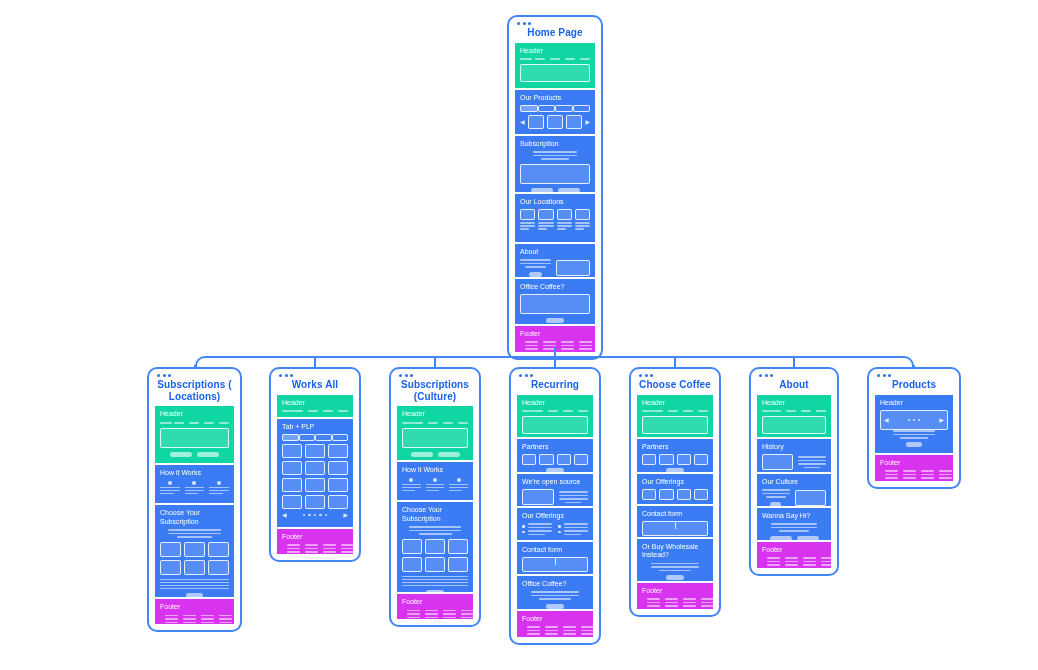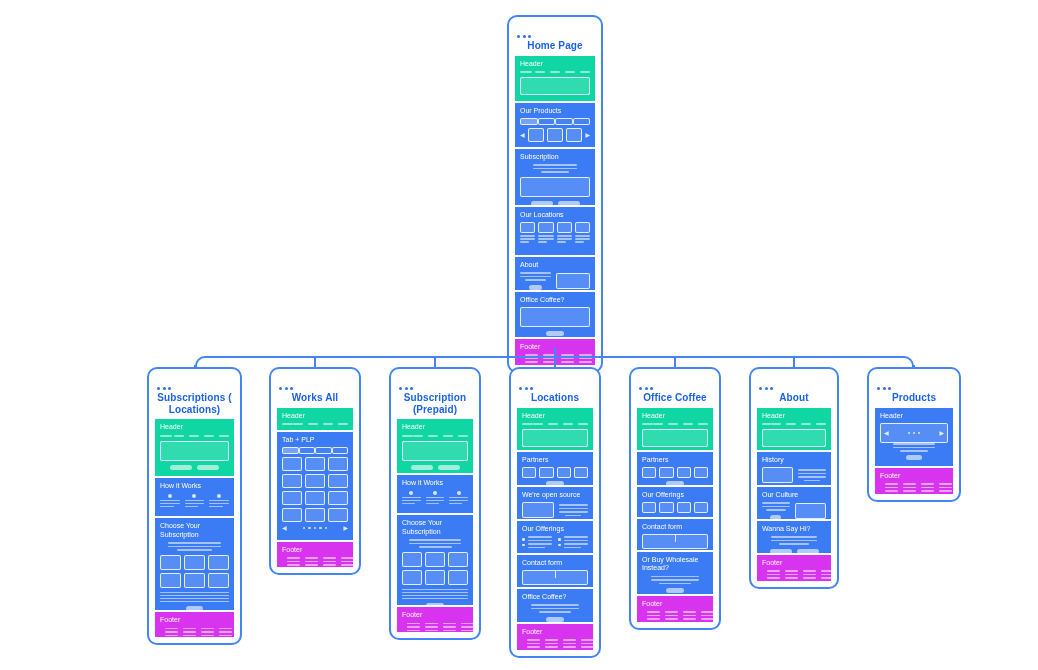--- a/index.html
+++ b/index.html
@@ -20,21 +20,21 @@
   .corner-l{border-right:none;border-bottom:none;border-top-left-radius:10px;}
   .corner-r{border-left:none;border-bottom:none;border-top-right-radius:10px;}
 
   
   .card{
     position:absolute;
     background:#ffffff;
     border:2px solid #4285f4;
     border-radius:10px;
     box-sizing:border-box;
-    padding:18px 6px 6px 6px;
+    padding:5px 6px 6px 6px;
   }
   .dots{display:flex;gap:2.5px;margin:0 0 2px 2px;}
   .dots i{width:3px;height:3px;border-radius:50%;background:#2f6fe0;display:block;}
   .card-title{
     text-align:center;
     color:#1a62e8;
     font-weight:bold;
     font-size:10px;
     line-height:11.5px;
     margin:1px 0 4px 0;
@@ -437,21 +437,21 @@
           </div>
         </div>
       </div>
     </div>
     <div class="card" style="left:389px;top:367px;width:92px;">
       <div class="dots">
         <i></i>
         <i></i>
         <i></i>
       </div>
-      <div class="card-title">Subscription (Prepaid)</div>
+      <div class="card-title">Subscriptions (Culture)</div>
       <div class="sections">
         <div class="sec sec-green" style="height:54px;">
           <div class="sec-label">Header</div>
           <div class="col" style="gap:0;">
             <div class="row" style="justify-content:space-between;align-items:center;">
               <div class="ph" style="width:12px;height:2px;"></div>
               <div class="row" style="gap:5px;">
                 <div class="ph" style="width:10px;height:2px;"></div>
                 <div class="ph" style="width:10px;height:2px;"></div>
                 <div class="ph" style="width:10px;height:2px;"></div>
@@ -552,21 +552,21 @@
           </div>
         </div>
       </div>
     </div>
     <div class="card" style="left:509px;top:367px;width:92px;">
       <div class="dots">
         <i></i>
         <i></i>
         <i></i>
       </div>
-      <div class="card-title">Locations</div>
+      <div class="card-title">Recurring</div>
       <div class="sections">
         <div class="sec sec-green" style="height:42px;">
           <div class="sec-label">Header</div>
           <div class="col" style="gap:0;">
             <div class="row" style="justify-content:space-between;align-items:center;">
               <div class="ph" style="width:12px;height:2px;"></div>
               <div class="row" style="gap:5px;">
                 <div class="ph" style="width:10px;height:2px;"></div>
                 <div class="ph" style="width:10px;height:2px;"></div>
                 <div class="ph" style="width:10px;height:2px;"></div>
@@ -683,21 +683,21 @@
           </div>
         </div>
       </div>
     </div>
     <div class="card" style="left:629px;top:367px;width:92px;">
       <div class="dots">
         <i></i>
         <i></i>
         <i></i>
       </div>
-      <div class="card-title">Office Coffee</div>
+      <div class="card-title">Choose Coffee</div>
       <div class="sections">
         <div class="sec sec-green" style="height:42px;">
           <div class="sec-label">Header</div>
           <div class="col" style="gap:0;">
             <div class="row" style="justify-content:space-between;align-items:center;">
               <div class="ph" style="width:12px;height:2px;"></div>
               <div class="row" style="gap:5px;">
                 <div class="ph" style="width:10px;height:2px;"></div>
                 <div class="ph" style="width:10px;height:2px;"></div>
                 <div class="ph" style="width:10px;height:2px;"></div>

